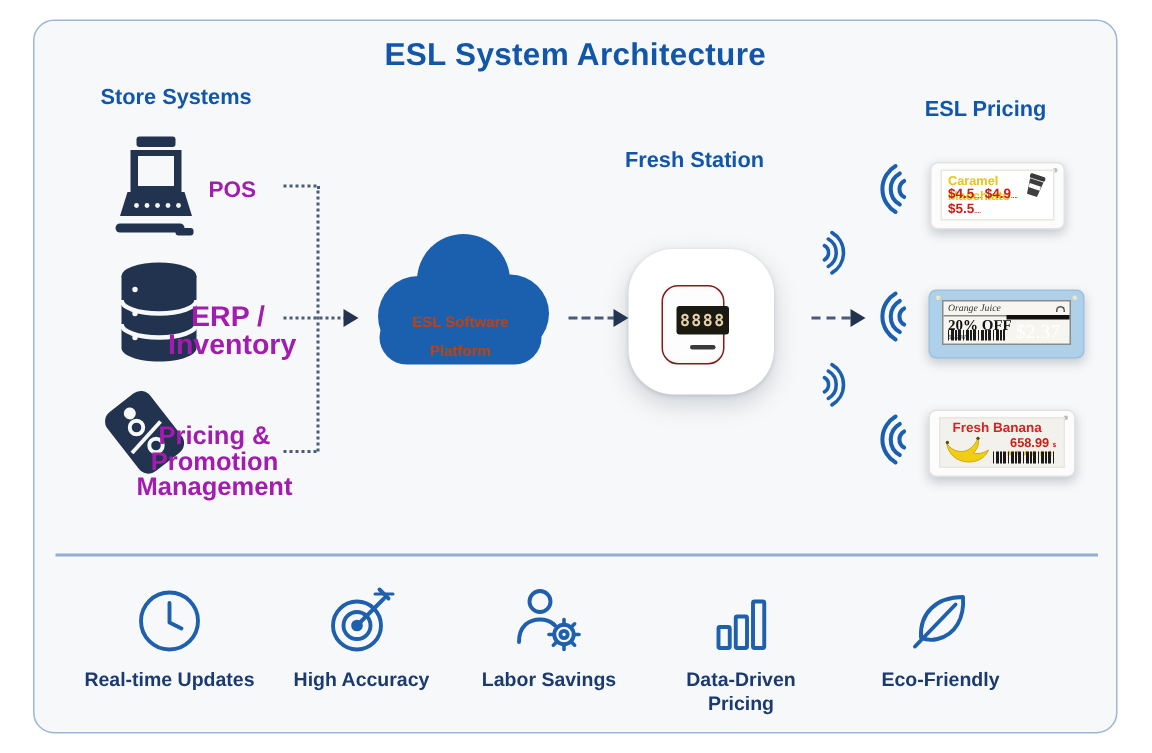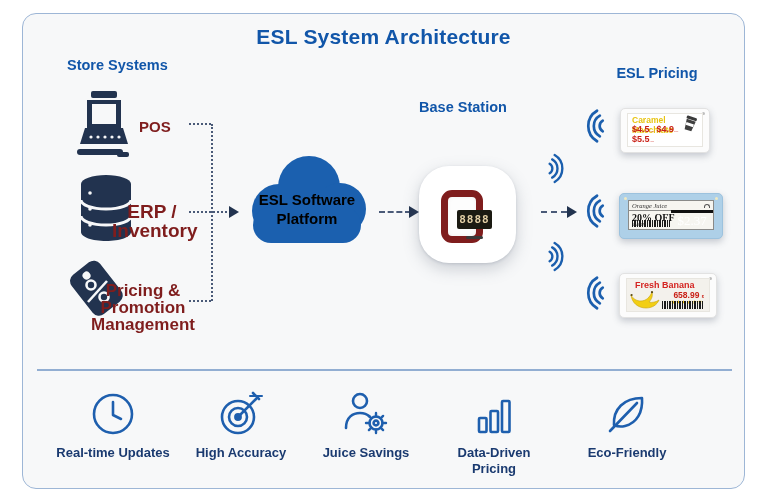--- a/index.html
+++ b/index.html
@@ -7,33 +7,33 @@
   .card {
     position:absolute; left:22px; top:13px; width:723px; height:476px;
     background:#f7f8f9; border:1.5px solid #9db6d6; border-radius:14px;
   }
   .abs { position:absolute; }
   .preline { white-space:pre-line; }
 
   .title { left:0; top:11px; width:100%; text-align:center; font-size:21px; font-weight:700; color:#1156a9; letter-spacing:.2px; }
   .section-header { font-size:14.5px; font-weight:700; color:#1156a9; }
 
-  .store-label { font-weight:700; color:#7f1d1d; }
+  .store-label { font-weight:700; color:#a21caf; }
 
   
   .dotline-h { border-top:2px dotted #4a5a78; height:0; }
   .dotline-v { border-left:2px dotted #4a5a78; width:0; }
   .arrowhead { width:0; height:0; border-top:6px solid transparent; border-bottom:6px solid transparent; border-left:10px solid #22334f; }
 
   
-  .cloud-text { left:218px; top:176px; width:132px; text-align:center; color:#000000; font-size:15px; font-weight:700; line-height:19px; }
+  .cloud-text { left:218px; top:192px; width:132px; text-align:center; color:#c2410c; font-size:10px; font-weight:700; line-height:19px; }
 
   
   .base { left:396px; top:152px; width:97px; height:97px; background:#ffffff; border-radius:30px; box-shadow:0 6px 16px rgba(90,100,120,.28), 0 1px 3px rgba(90,100,120,.2); }
-  .base-inner { left:22px; top:24px; width:42px; height:53px; background:#fdfdfd; border:7px solid #7f1d1d; border-radius:11px; box-shadow:inset 0 0 4px rgba(0,0,0,.05);text-decoration:underline; }
+  .base-inner { left:22px; top:24px; width:42px; height:53px; background:#fdfdfd; border:1px solid #7f1d1d; border-radius:11px; box-shadow:inset 0 0 4px rgba(0,0,0,.05);text-decoration:underline; }
   .base-display { left:9px; top:13px; width:35px; height:19px; background:#1b1a12; border-radius:2px; color:#e6d2a8; font-family:"DejaVu Sans Mono", monospace; font-size:11px; font-weight:700; text-align:center; line-height:19px; letter-spacing:1px; }
   .base-dash { left:18px; top:39px; width:17px; height:3px; background:#3a3a3a; border-radius:2px; }
 
   
   .esl { border-radius:5px; box-shadow:0 3px 7px rgba(80,90,110,.3); }
   .esl-white { background:#fcfcfc; border:1px solid #e2e2e2; }
   .esl-blue { background:#aed0e8; border:1px solid #9cc2de; }
   .led { width:3px; height:3px; border-radius:50%; background:#bdbdbd; }
   .led-y { background:#efe9c2; }
   .disp { background:#ffffff; border:1px solid #e8e6e0; }
@@ -141,21 +141,21 @@
         <rect x="12" y="58" width="108" height="36" rx="18"></rect>
       </g>
     </svg>
   </div>
   <div class="abs cloud-text preline">ESL Software
 Platform</div>
 
   <div class="abs dotline-h" style="left:356px; top:197px; width:32px; border-top-style:dashed;"></div>
   <div class="abs arrowhead" style="left:386px; top:192px;"></div>
 
-  <div class="abs section-header" style="left:370px; top:85px; width:140px; text-align:center;">Base Station</div>
+  <div class="abs section-header" style="left:370px; top:85px; width:140px; text-align:center;">Fresh Station</div>
   <div class="abs base">
     <div class="abs base-inner">
       <div class="abs base-display">8888</div>
       <div class="abs base-dash"></div>
     </div>
   </div>
 
   <div class="abs dotline-h" style="left:518px; top:197px; width:26px; border-top-style:dashed;"></div>
   <div class="abs arrowhead" style="left:544px; top:192px;"></div>
 
@@ -292,21 +292,21 @@
               <path d="M-6.5,0 L-10,0"></path>
               <path d="M6.5,0 L10,0"></path>
             <path d="M4.6,-4.6 L7.1,-7.1"></path>
               <path d="M-4.6,4.6 L-7.1,7.1"></path>
               <path d="M4.6,4.6 L7.1,7.1"></path>
               <path d="M-4.6,-4.6 L-7.1,-7.1"></path>
           </g>
         </g>
       </svg>
     </div>
-    <div class="lb">Juice Savings</div>
+    <div class="lb">Labor Savings</div>
   </div>
 
   <div class="abs feature" style="left:529px;">
     <div class="ic">
       <svg width="48" height="48" viewBox="0 0 48 48" stroke="#1e5fae" stroke-width="2.6" fill="none" stroke-linecap="round" stroke-linejoin="round">
         <path d="M39,8 C21,8 10,19 11,35 C14,36.5 18,37 22,36 C34,33 40,22 39,8 Z"></path>
         <path d="M7,41 L34,13"></path>
       </svg>
     </div>
     <div class="lb">Eco-Friendly</div>

